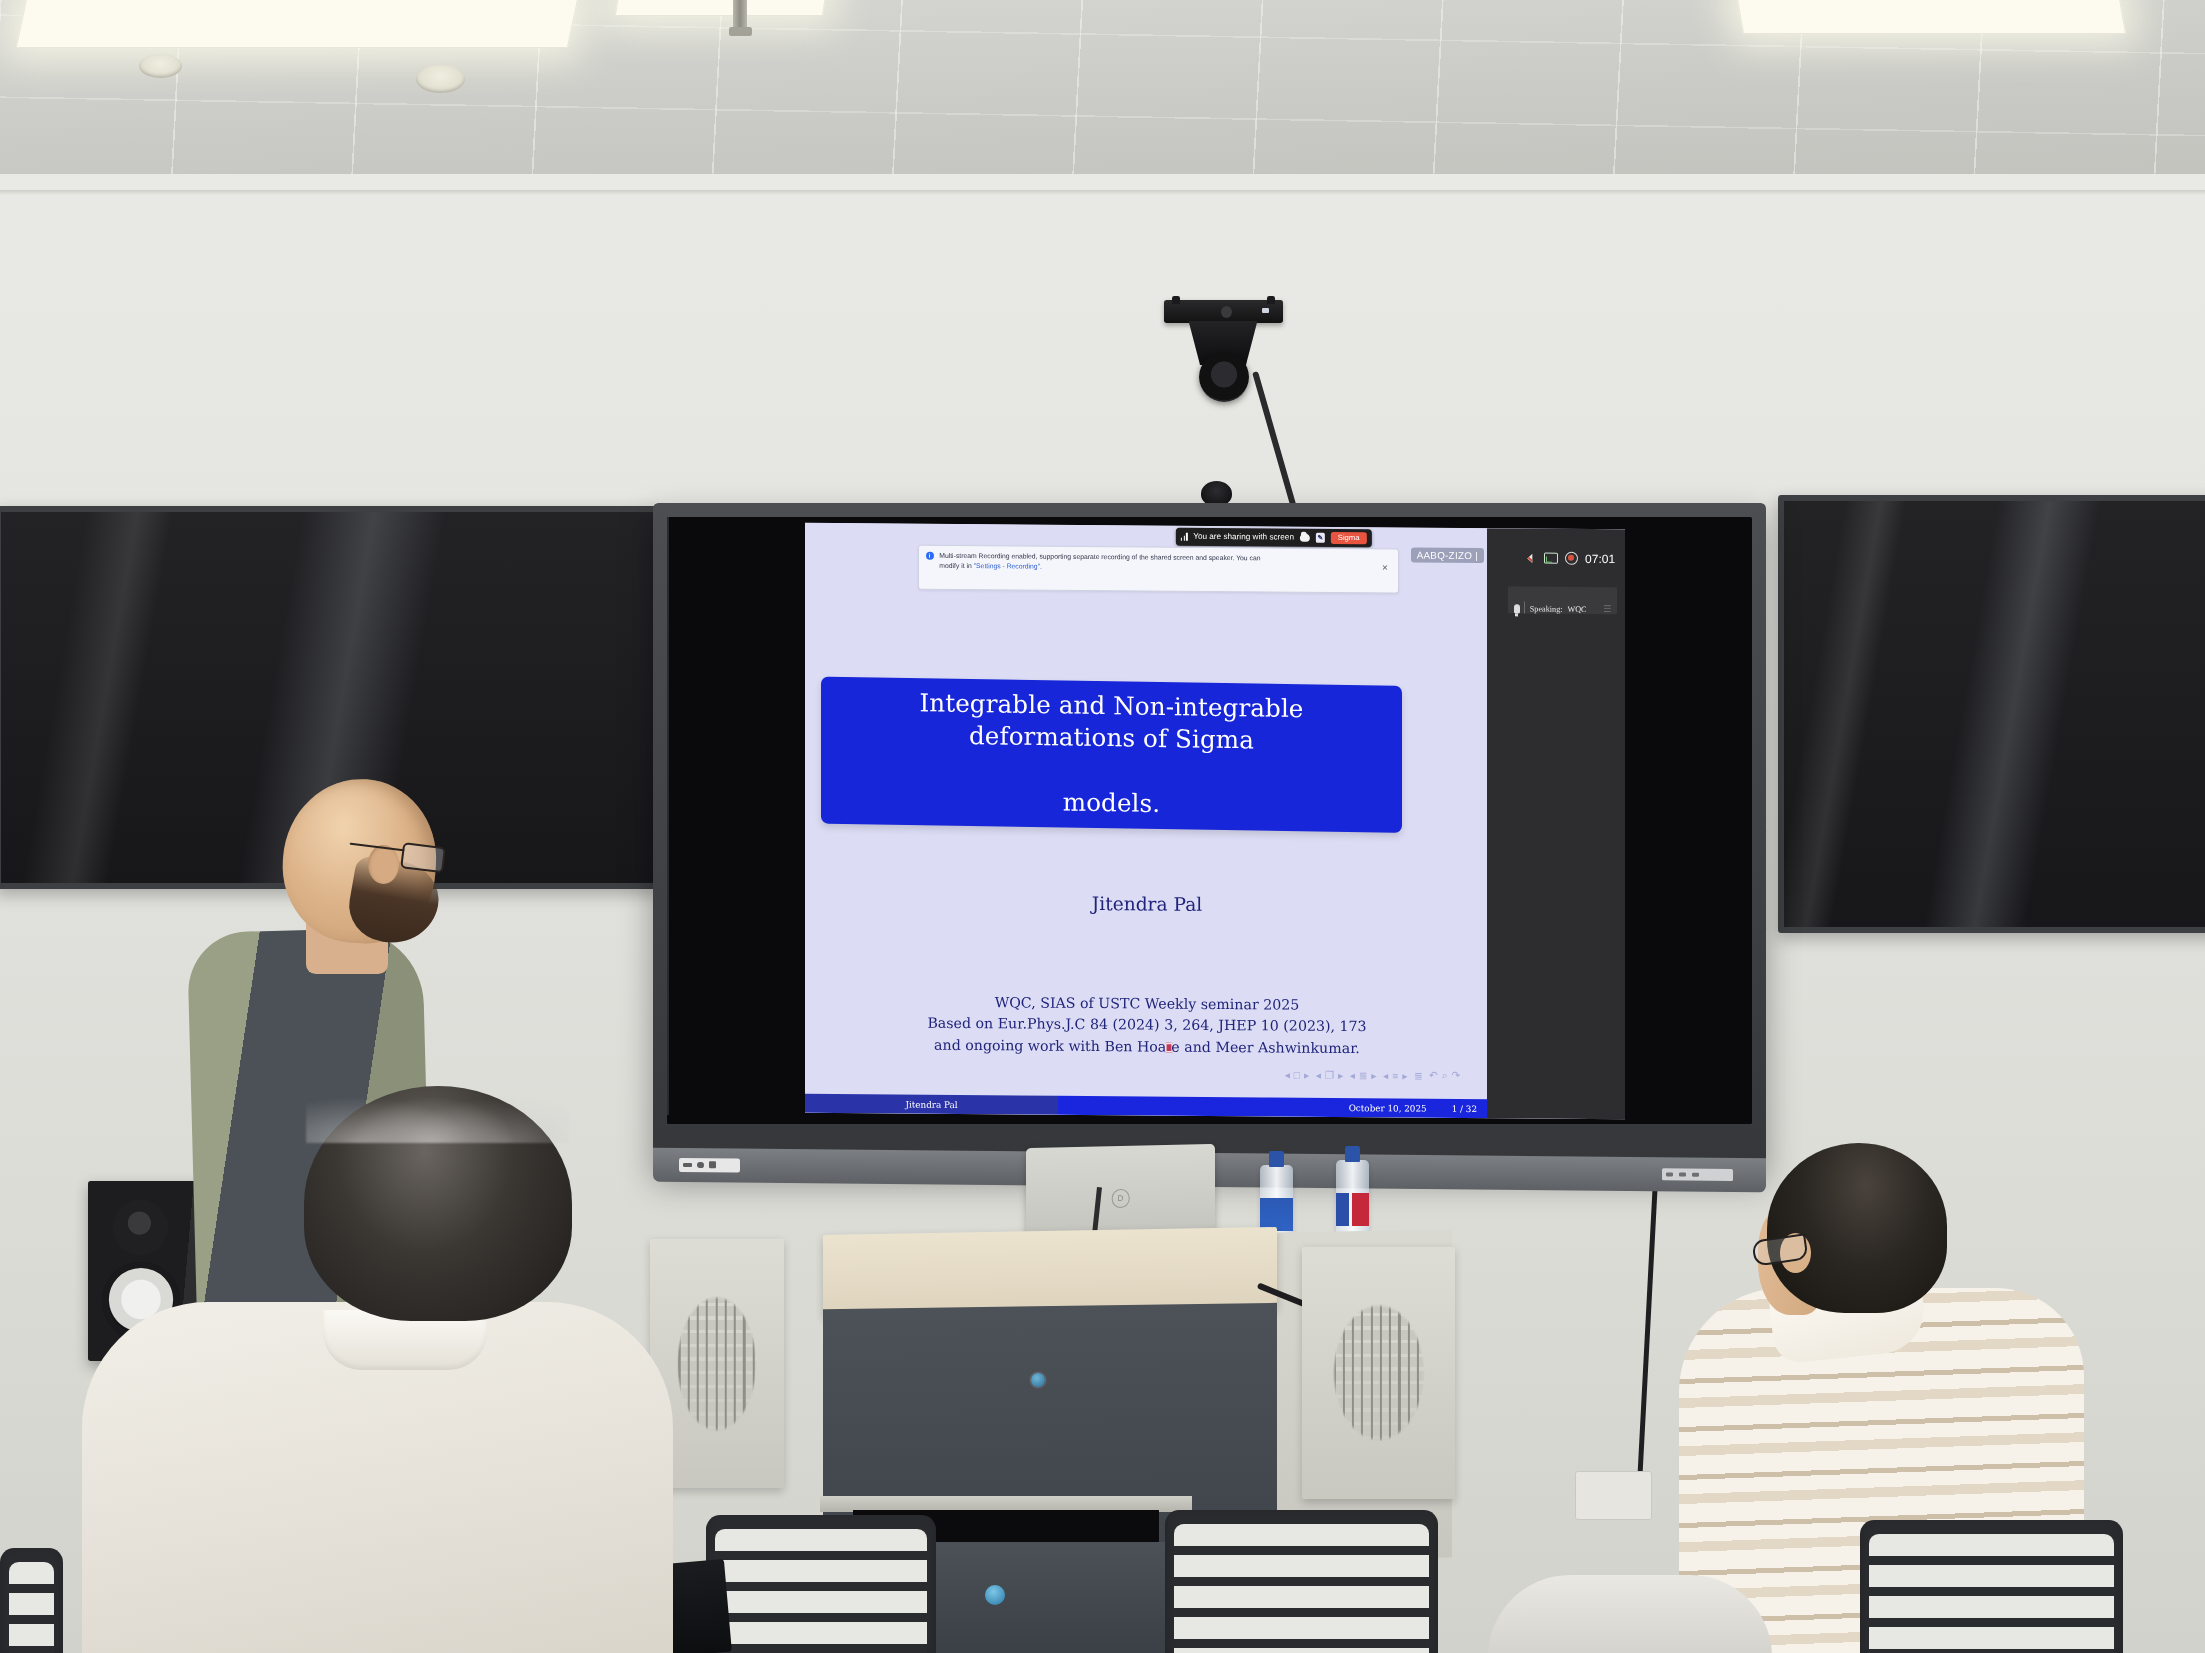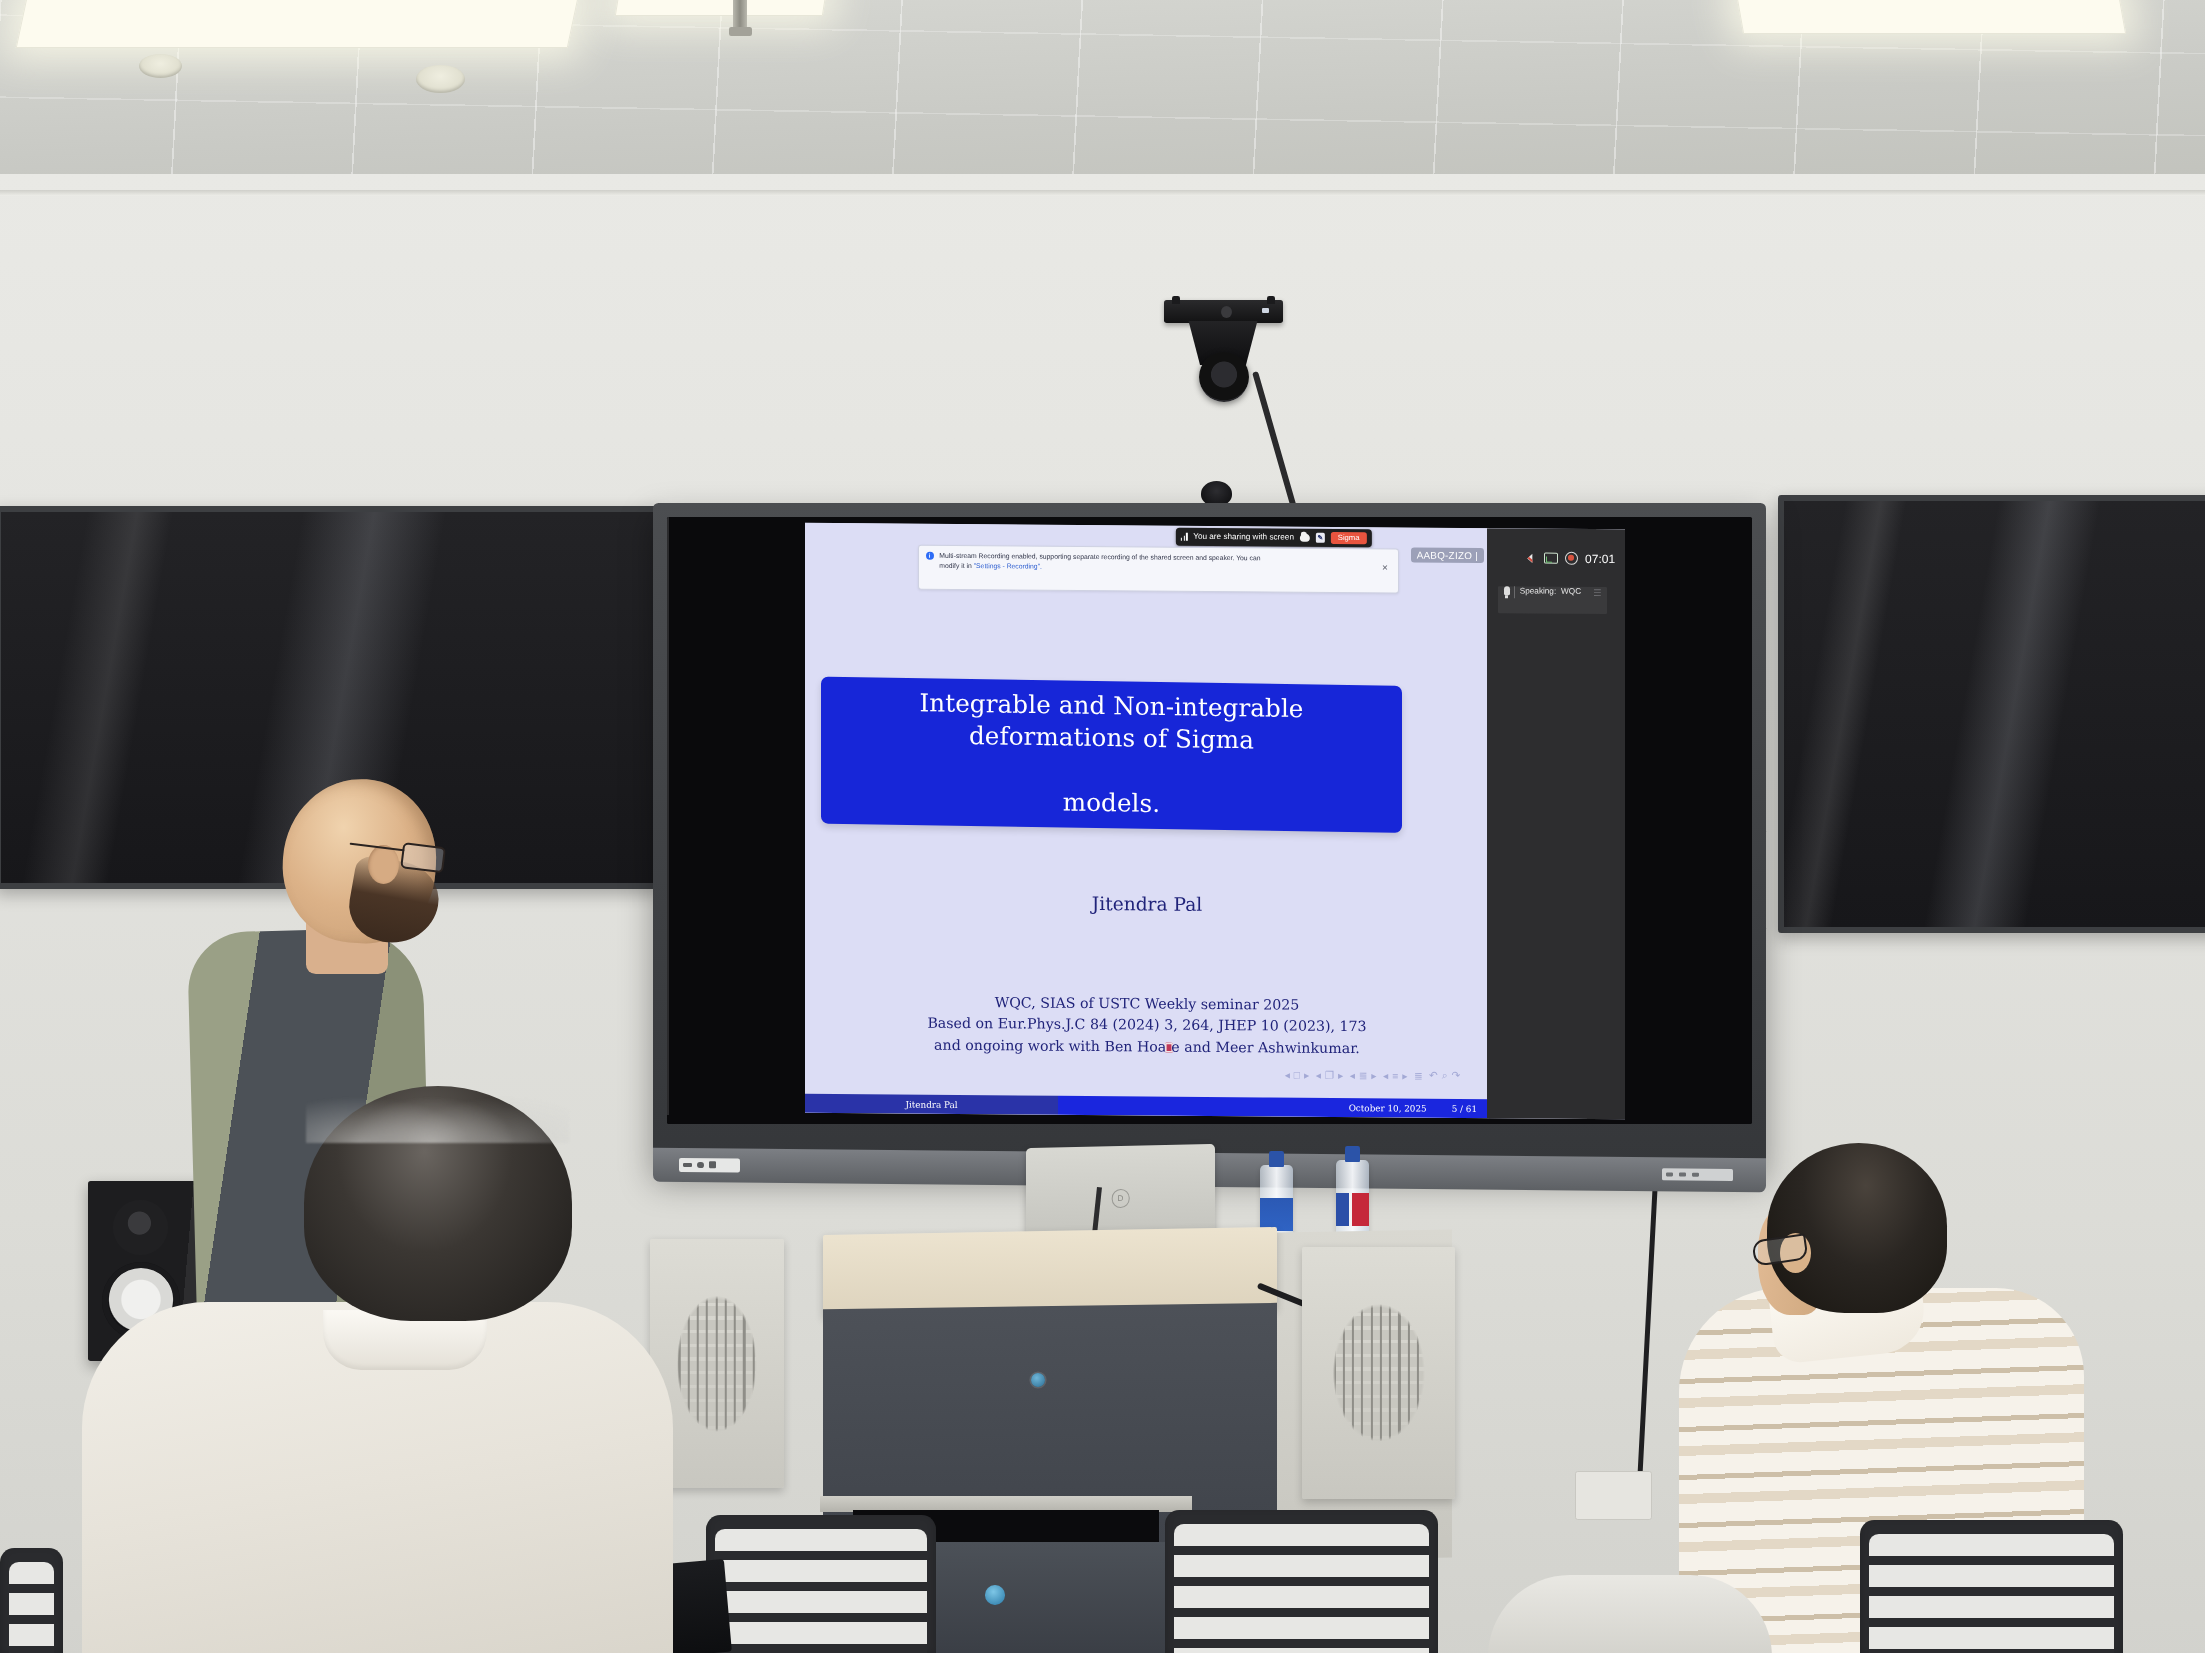--- a/index.html
+++ b/index.html
@@ -236,23 +236,23 @@
     width:13px; height:13px; border-radius:50%; border:1.6px solid #dadada;
     position:relative;
   }
   .ic-rec:after{
     content:""; position:absolute; left:2.2px; top:2.2px; width:5.5px; height:5.5px;
     border-radius:50%; background:#d8533f;
   }
   .tray-time{ font-size:12px; color:#fff;}
 
   .speaking-pill{
-    position:absolute; right:18px; top:58px; width:109px; height:27px;
-    background:#3a3a3c; color:#e8e8e8; display:flex; align-items:flex-start; gap:4.9px;
-    padding:0 5.5px; font-size:8.2px; border-radius:1.1px;
+    position:absolute; right:8px; top:58px; width:109px; height:27px;
+    background:#3a3a3c; color:#e8e8e8; display:flex; align-items:flex-end; gap:4.9px;
+    padding:0 5.5px; font-size:8.2px; border-radius:1.1px;font-family:Liberation Serif, serif;
   }
   .sp-mic{
     width:6px; height:9.3px; background:#ddd; border-radius:3.3px 3.3px 1.6px 1.6px; position:relative;
   }
   .sp-mic:after{content:"";position:absolute;left:1.6px;top:9.3px;width:2.7px;height:2.7px;background:#ddd;}
   .sp-div{ width:0.5px; height:12px; background:#6a6a6c;}
   .sp-wave{ margin-left:auto; color:#6d6d70; font-size:9.3px;}
 
   
   .slide{
@@ -656,21 +656,21 @@
             <span>◂ ≡ ▸</span>
             <span>≣</span>
             <span>↶ ⌕ ↷</span>
           </div>
 
           <div class="beamer-foot">
             <div class="bf-a">Jitendra Pal</div>
             <div class="bf-b"></div>
             <div class="bf-c">
               <span>October 10, 2025</span>
-              <span>5 / 61</span>
+              <span>1 / 32</span>
             </div>
           </div>
         </div>
 
         <div class="zoom-dark-right"></div>
 
         <div class="share-bar">
           <span class="sig-bars">
               <i></i>
               <i></i>

